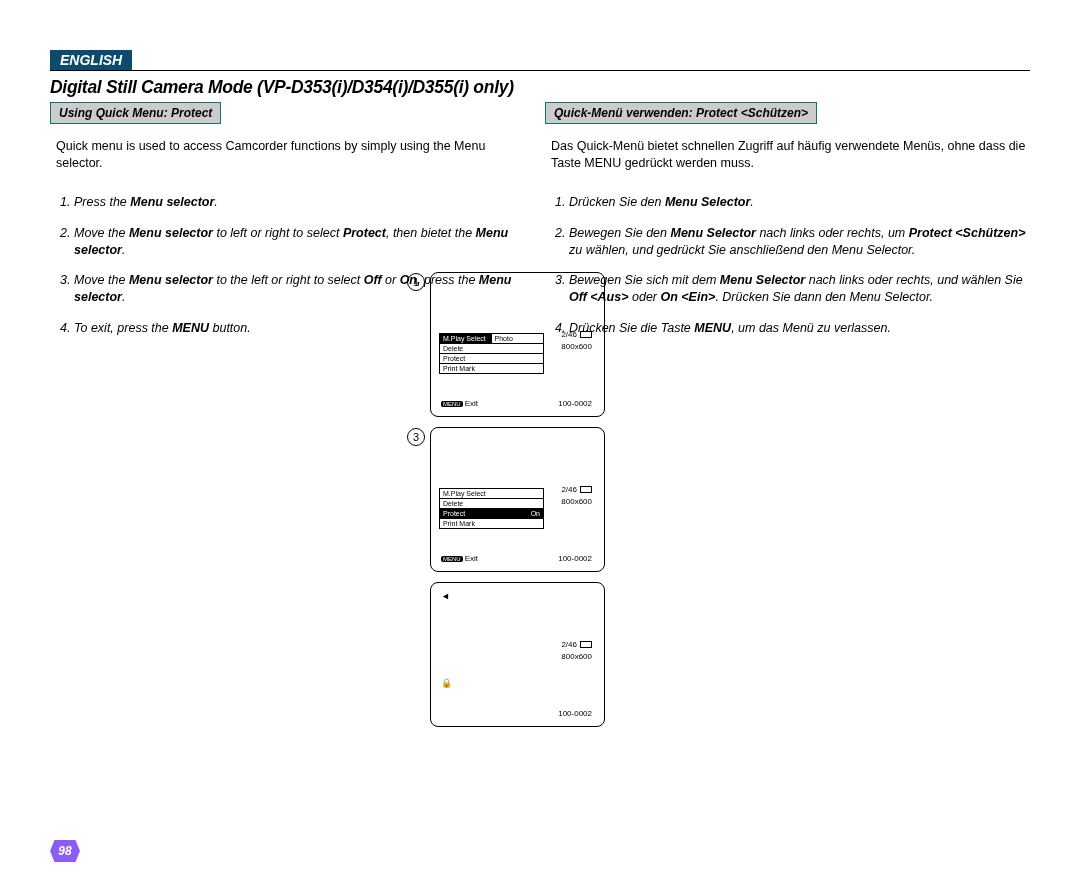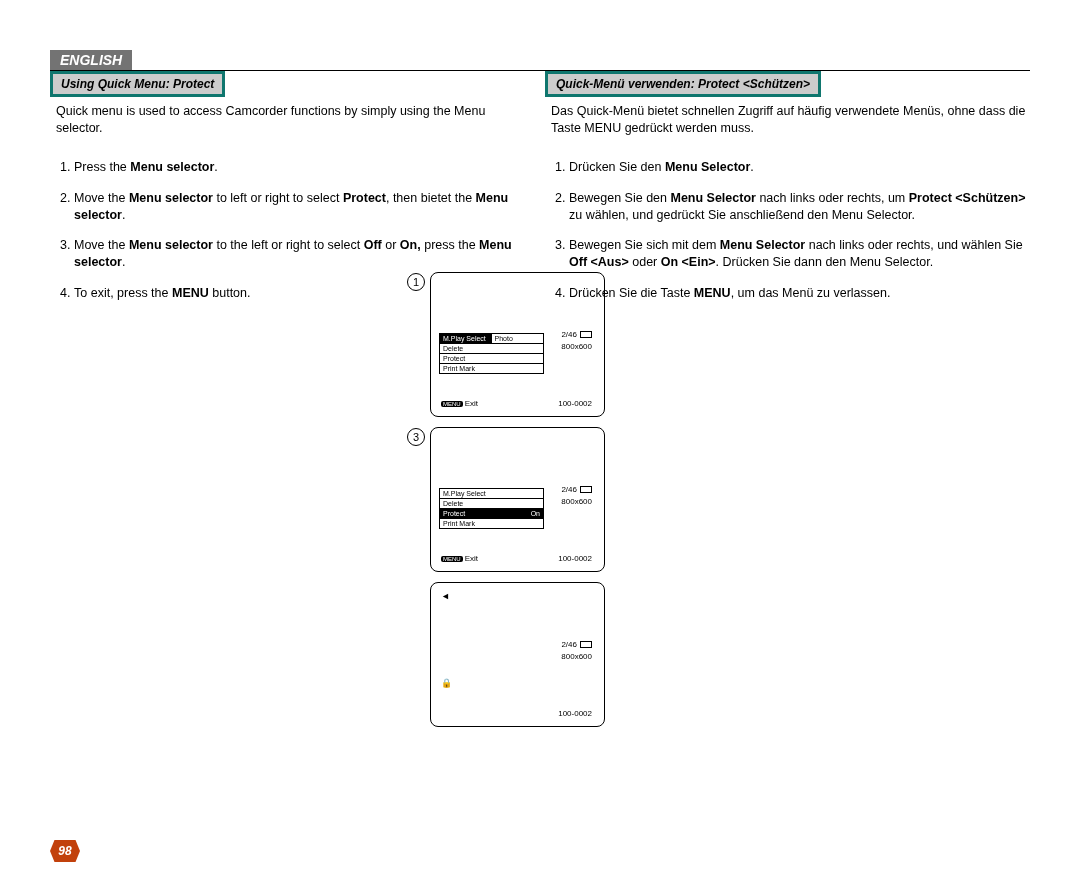--- a/index.html
+++ b/index.html
@@ -16,21 +16,21 @@
   .lang-headers { display: flex; width: 100%; }
   .lang-header {
     flex: 1;
     font-weight: bold;
     font-style: italic;
     font-size: 14px;
   }
   .lang-header.right { text-align: right; }
   .lang-header-inner {
     display: inline-block;
-    background: #737373;
+    background: #0c4a6e;
     color: #fff;
     padding: 2px 10px;
   }
   .title-row { display: flex; width: 100%; border-top: 1px solid #000; }
   .title {
     flex: 1;
     font-weight: bold;
     font-style: italic;
     font-size: 17.5px;
     padding: 6px 0 4px 0;
@@ -38,31 +38,31 @@
   }
   .title.right { text-align: left; padding-left: 10px; }
   .subtitle-row { display: flex; width: 100%; }
   .subtitle {
     flex: 1;
     font-weight: bold;
     font-style: italic;
     font-size: 12px;
     background: #ccc;
     padding: 3px 8px;
-    border: 3px solid #0f766e;
+    border: 1px solid #0f766e;
     display: inline-block;
   }
   .subtitle-wrap { flex: 1; }
   .subtitle-wrap.right { padding-left: 10px; }
-  .content-row { display: flex; width: 100%; margin-top: 6px; align-items: flex-end; }
+  .content-row { display: flex; width: 100%; margin-top: 14px; align-items: flex-end; }
   .col { flex: 1; font-size: 12.5px; line-height: 1.35; }
   .col.right { padding-left: 10px; }
   .col p { margin-bottom: 4px; padding-left: 6px; }
   .steps { margin-top: 22px; padding-left: 6px; }
-  .steps li { margin-bottom: 14px; list-style-position: outside; margin-left: 18px; }
+  .steps li { margin-bottom: 14px; list-style-position: outside; margin-left: 18px; font-style: italic; }
   .steps b, .col b { font-weight: bold; }
   .diagrams {
     position: absolute;
     left: 430px;
     top: 272px;
     width: 200px;
   }
   .circ {
     position: absolute;
     left: -24px;
@@ -123,39 +123,40 @@
     margin-left: 3px;
     vertical-align: middle;
     position: relative;
   }
   .page-num {
     position: absolute;
     bottom: 18px;
     left: 50px;
     width: 30px;
     height: 22px;
-    background: #c2410c;
+    background: #8b5cf6;
     color: #fff;
     font-weight: bold;
     font-style: italic;
     font-size: 12px;
     text-align: center;
     line-height: 22px;
     clip-path: polygon(15% 0, 85% 0, 100% 50%, 85% 100%, 15% 100%, 0 50%);
   }
   .lock-icon { font-size: 9px; }
 </style>
 </head>
 <body>
 
 <div class="lang-headers">
   <div class="lang-header"><span class="lang-header-inner">ENGLISH</span></div>
 </div>
 
 <div class="title-row">
+  <div class="title">Digital Still Camera Mode (VP-D353(i)/D354(i)/D355(i) only)</div>
 </div>
 
 <div class="subtitle-row">
   <div class="subtitle-wrap"><span class="subtitle">Using Quick Menu: Protect</span></div>
   <div class="subtitle-wrap right"><span class="subtitle">Quick-Menü verwenden: Protect &lt;Schützen&gt;</span></div>
 </div>
 
 <div class="content-row">
   <div class="col">
     <p>Quick menu is used to access Camcorder functions by simply using the Menu selector.</p>

